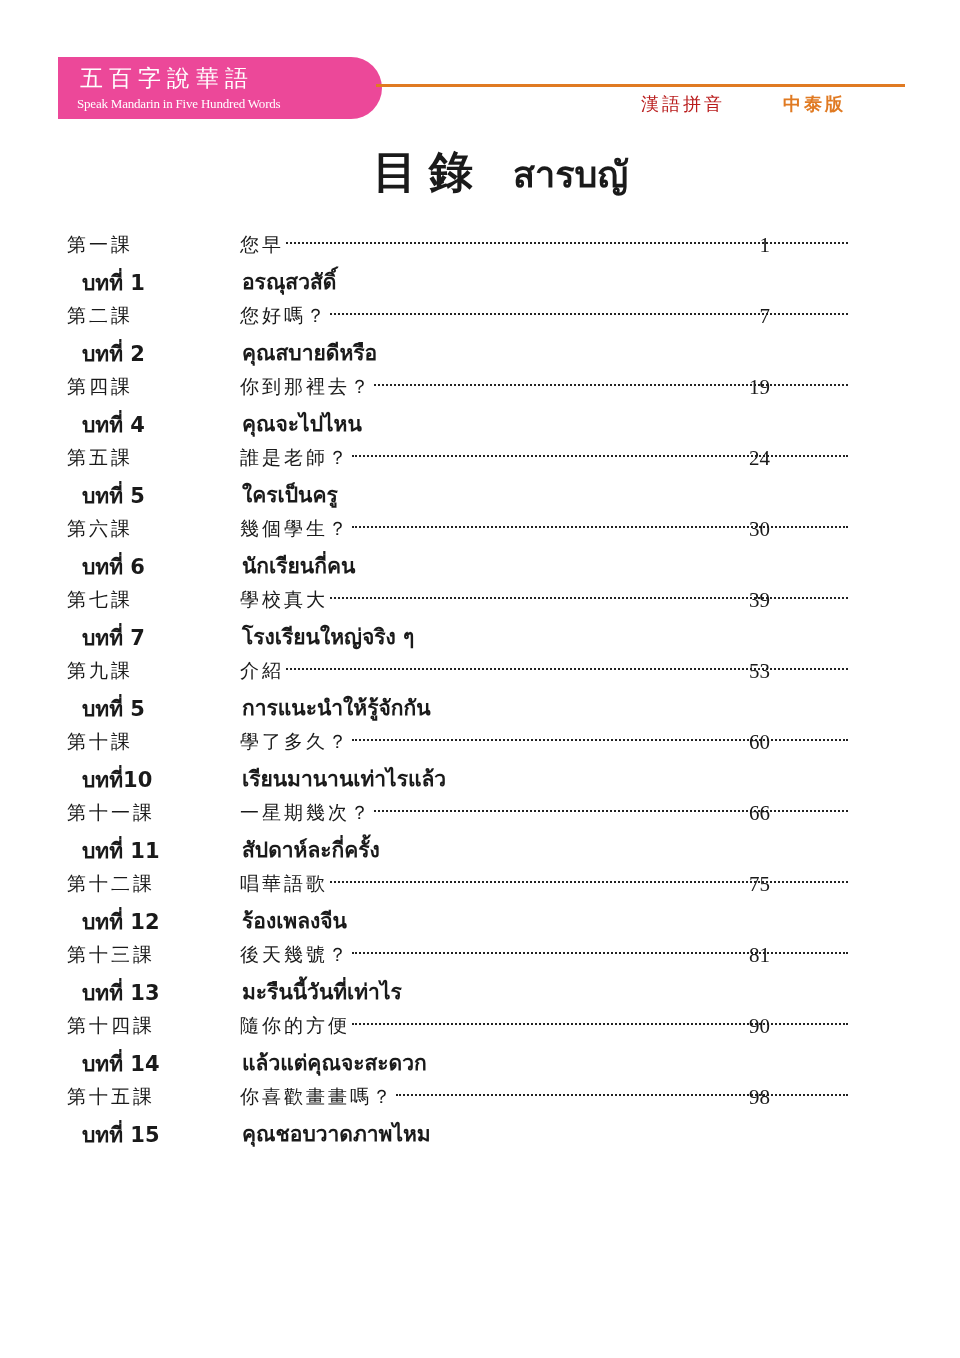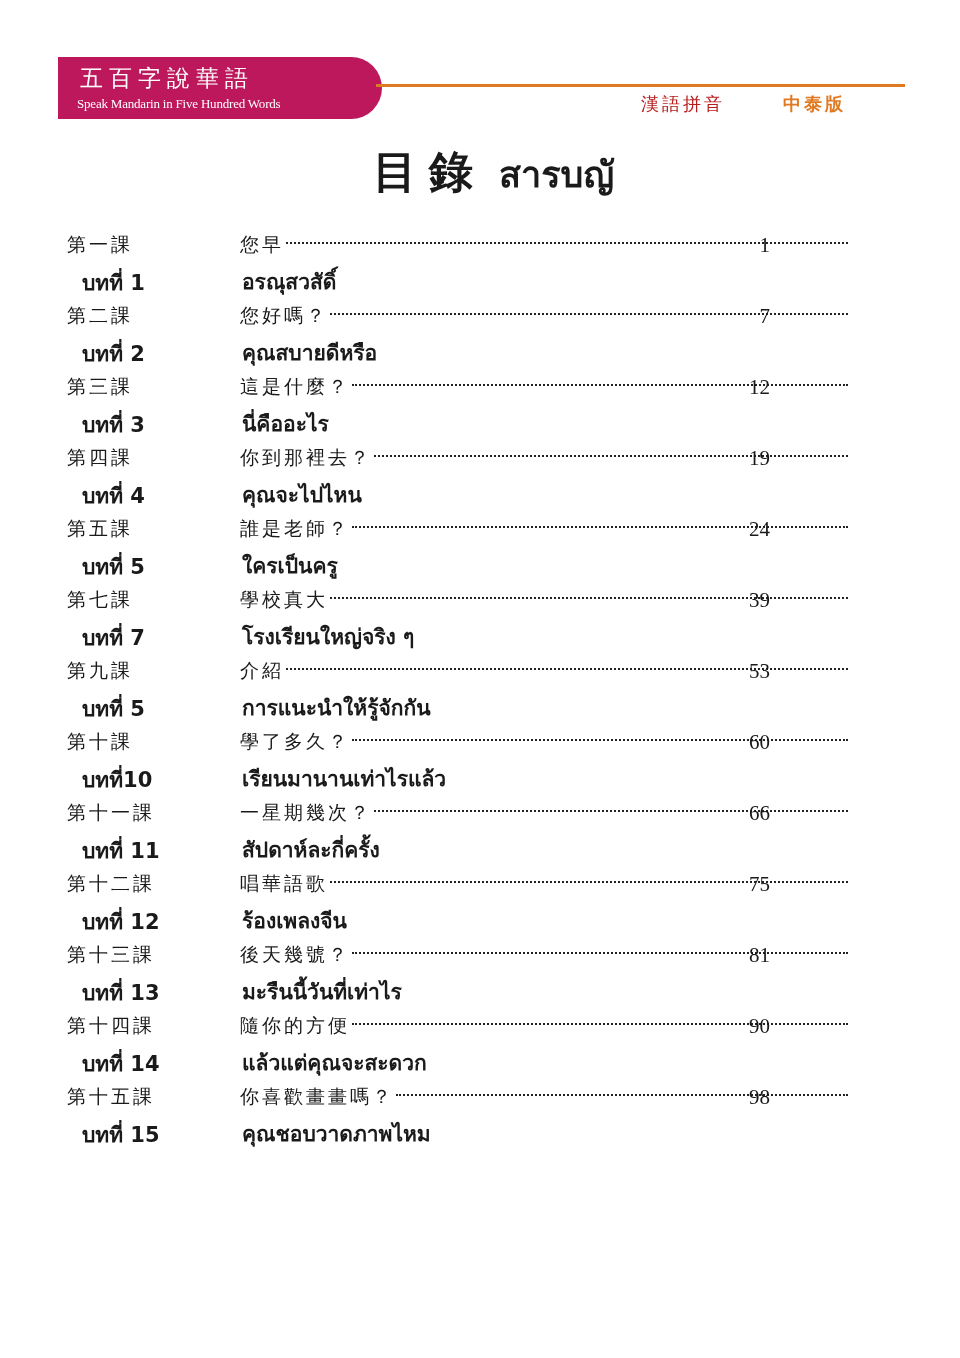--- a/index.html
+++ b/index.html
@@ -1,30 +1,30 @@
 <!DOCTYPE html>
 <html><head>
 <meta charset="utf-8">
 <style>
   html, body { margin: 0; padding: 0; background: #ffffff; }
   body { width: 960px; height: 1358px; position: relative; overflow: hidden;
          font-family: "DejaVu Serif", serif; color: #1a1a1a; }
   .banner { position: absolute; left: 58px; top: 57px; width: 324px; height: 62px;
-            background: #be185d; border-radius: 0 31px 31px 0; }
+            background: #ec4899; border-radius: 0 31px 31px 0; }
   .banner-cn { position: absolute; left: 22px; top: 6px; color: #fff; font-size: 23px;
                letter-spacing: 6px; font-family: "DejaVu Serif", serif; }
   .banner-en { position: absolute; left: 19px; top: 39px; color: #fff; font-size: 13px;
                font-family: "Liberation Serif", serif; letter-spacing: -0.2px; }
   .header-line { position: absolute; left: 376px; top: 84px; width: 529px; height: 3px; background: #e07a22; }
   .subtitle { position: absolute; left: 641px; top: 92px; font-size: 18px; white-space: nowrap; }
   .subtitle .light { color: #b91c1c; letter-spacing: 3px; }
   .subtitle .strong { color: #e07a22; font-weight: bold; letter-spacing: 3px; margin-left: 18px; padding-left: 40px; }
   .title { position: absolute; top: 143px; left: 373px; white-space: nowrap; }
   .title .cn { font-size: 44px; font-weight: bold; letter-spacing: 12px; font-family: "DejaVu Serif", serif; }
-  .title .th { font-size: 36px; font-weight: bold; margin-left: 14px; font-family: "DejaVu Sans", sans-serif; }
+  .title .th { font-size: 36px; font-weight: bold; margin-left: 28px; font-family: "DejaVu Sans", sans-serif; }
   .toc { position: absolute; left: 0; top: 228px; width: 848px; }
   .entry { position: relative; height: 71px; }
   .lesson-cn { position: absolute; left: 67px; top: 4px; font-size: 19px; letter-spacing: 3px; }
   .lesson-th { position: absolute; left: 64px; top: 38px; font-size: 21px; font-weight: bold;
                font-family: "DejaVu Sans", sans-serif; margin-left: 18px; }
   .title-cn-row { position: absolute; left: 240px; top: 4px; width: 608px; height: 26px;
                   display: flex; align-items: center; }
   .title-cn { font-size: 19px; white-space: nowrap; letter-spacing: 3px; }
   .leader { flex: 1; border-bottom: 2px dotted #222; margin: 0 0 6px 2px; height: 1px; }
   .page-num { position: absolute; right: 78px; top: 5px; font-size: 21px;
@@ -63,48 +63,48 @@
       <span class="lesson-cn">第二課</span>
       <span class="lesson-th">บทที่ 2</span>
       <div class="title-cn-row">
         <span class="title-cn">您好嗎？</span>
         <span class="leader"></span>
       </div>
       <span class="page-num">7</span>
       <span class="title-th">คุณสบายดีหรือ</span>
     </div>
     <div class="entry">
-      <span class="lesson-cn">第三課</span>
-      <span class="lesson-th">บทที่ 3</span>
-      <div class="title-cn-row">
-        <span class="title-cn">這是什麼？</span>
-        <span class="leader"></span>
-      </div>
-      <span class="page-num">12</span>
-      <span class="title-th">นี่คืออะไร</span>
-    </div>
-    <div class="entry">
       <span class="lesson-cn">第四課</span>
       <span class="lesson-th">บทที่ 4</span>
       <div class="title-cn-row">
         <span class="title-cn">你到那裡去？</span>
         <span class="leader"></span>
       </div>
       <span class="page-num">19</span>
       <span class="title-th">คุณจะไปไหน</span>
     </div>
     <div class="entry">
       <span class="lesson-cn">第五課</span>
       <span class="lesson-th">บทที่ 5</span>
       <div class="title-cn-row">
         <span class="title-cn">誰是老師？</span>
         <span class="leader"></span>
       </div>
       <span class="page-num">24</span>
       <span class="title-th">ใครเป็นครู</span>
+    </div>
+    <div class="entry">
+      <span class="lesson-cn">第六課</span>
+      <span class="lesson-th">บทที่ 6</span>
+      <div class="title-cn-row">
+        <span class="title-cn">幾個學生？</span>
+        <span class="leader"></span>
+      </div>
+      <span class="page-num">30</span>
+      <span class="title-th">นักเรียนกี่คน</span>
     </div>
     <div class="entry">
       <span class="lesson-cn">第七課</span>
       <span class="lesson-th">บทที่ 7</span>
       <div class="title-cn-row">
         <span class="title-cn">學校真大</span>
         <span class="leader"></span>
       </div>
       <span class="page-num">39</span>
       <span class="title-th">โรงเรียนใหญ่จริง ๆ</span>

